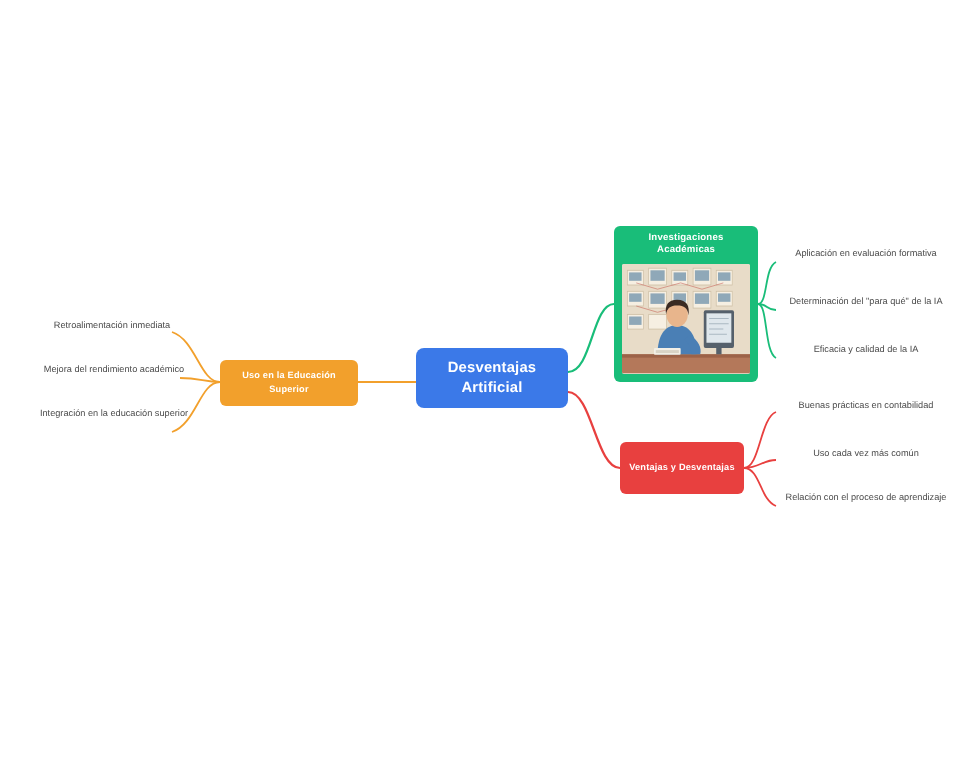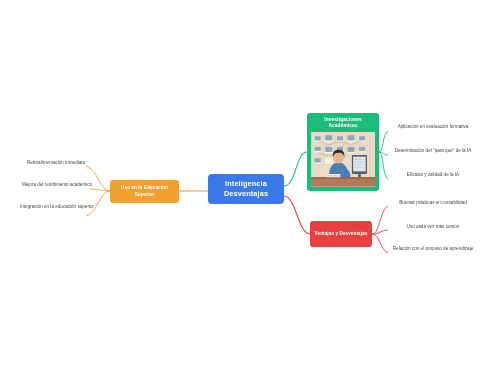--- a/index.html
+++ b/index.html
@@ -161,21 +161,21 @@
     <path d="M 379 152 C 384 152 382 176 388 179" fill="none" stroke="#19bd79" stroke-width="0.9"></path>
 
     <path d="M 284 196 C 296 196 298 234 310 234" fill="none" stroke="#e8403f" stroke-width="1.1"></path>
 
     <path d="M 372 234 C 380 234 380 209 388 206" fill="none" stroke="#e8403f" stroke-width="0.9"></path>
     <path d="M 372 234 C 380 234 381 230 388 230" fill="none" stroke="#e8403f" stroke-width="0.9"></path>
     <path d="M 372 234 C 380 234 380 250 388 253" fill="none" stroke="#e8403f" stroke-width="0.9"></path>
   </svg>
 
   <div class="node" id="node-root">
-    <span>Inteligencia Desventajas</span>
+    <span>Desventajas Artificial</span>
   </div>
 
   <div class="node" id="node-orange">
     <span>Uso en la Educación Superior</span>
   </div>
 
   <div class="node" id="node-green">
     <div class="node-title">Investigaciones Académicas</div>
     <div class="node-thumb">
       <svg viewBox="0 0 72 52" preserveAspectRatio="none" width="100%" height="100%" xmlns="http://www.w3.org/2000/svg">

